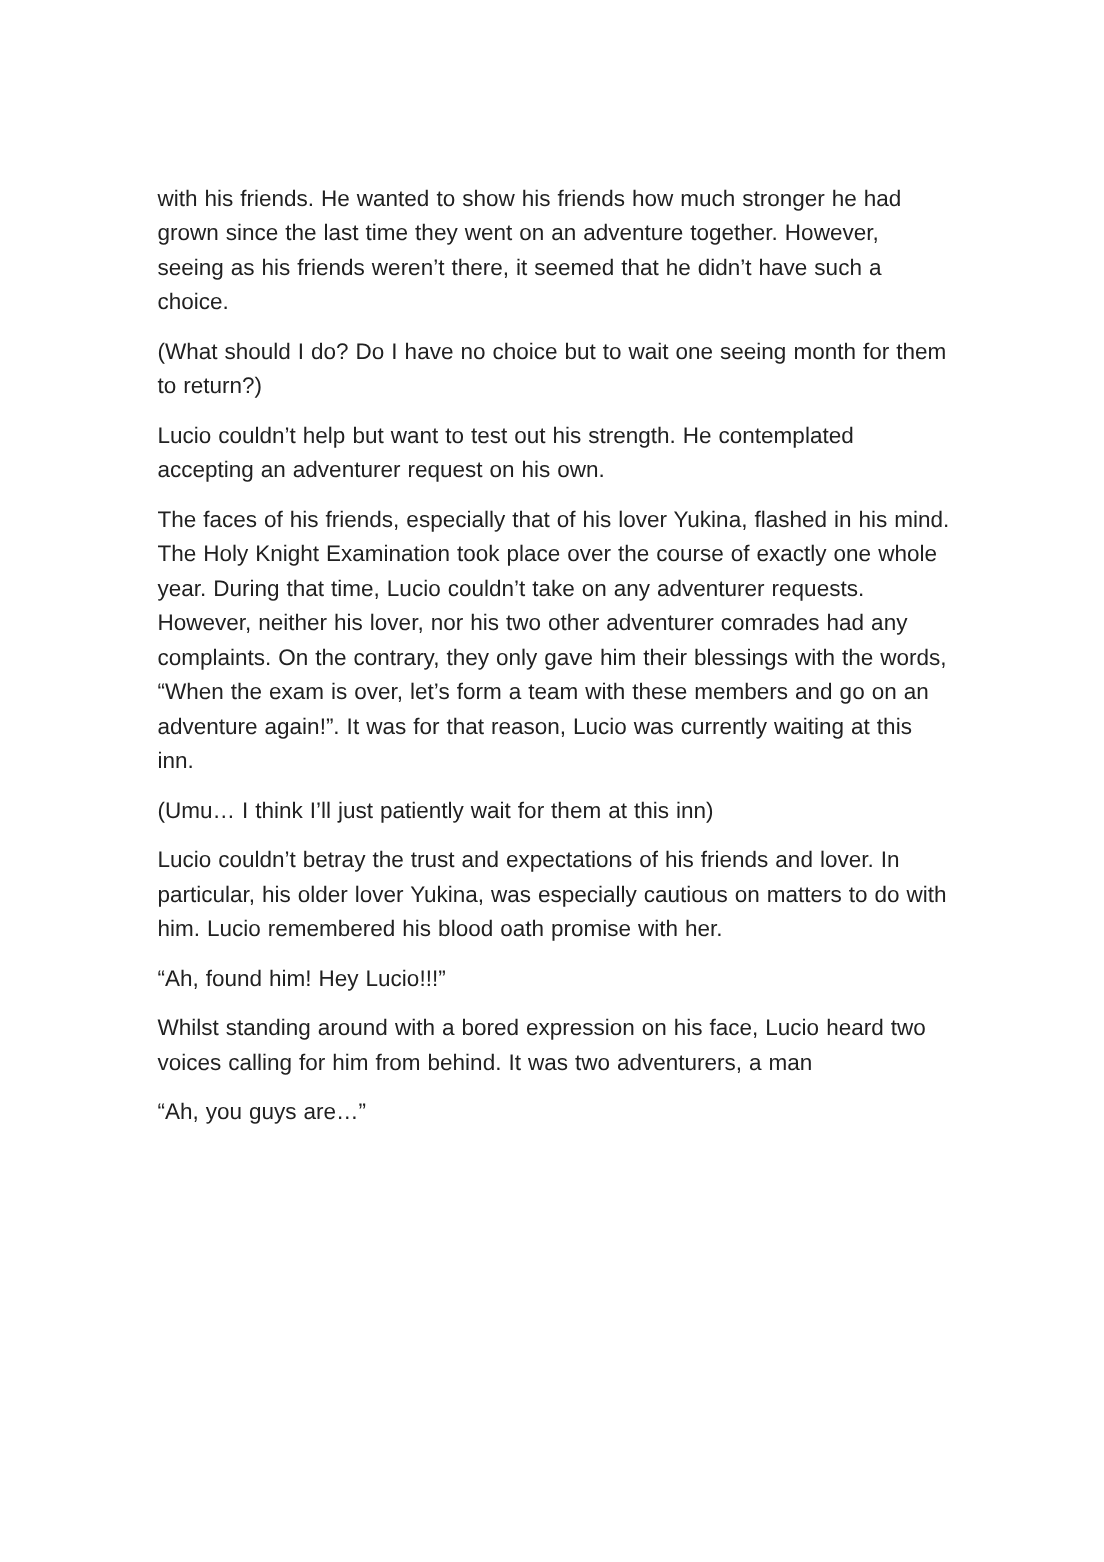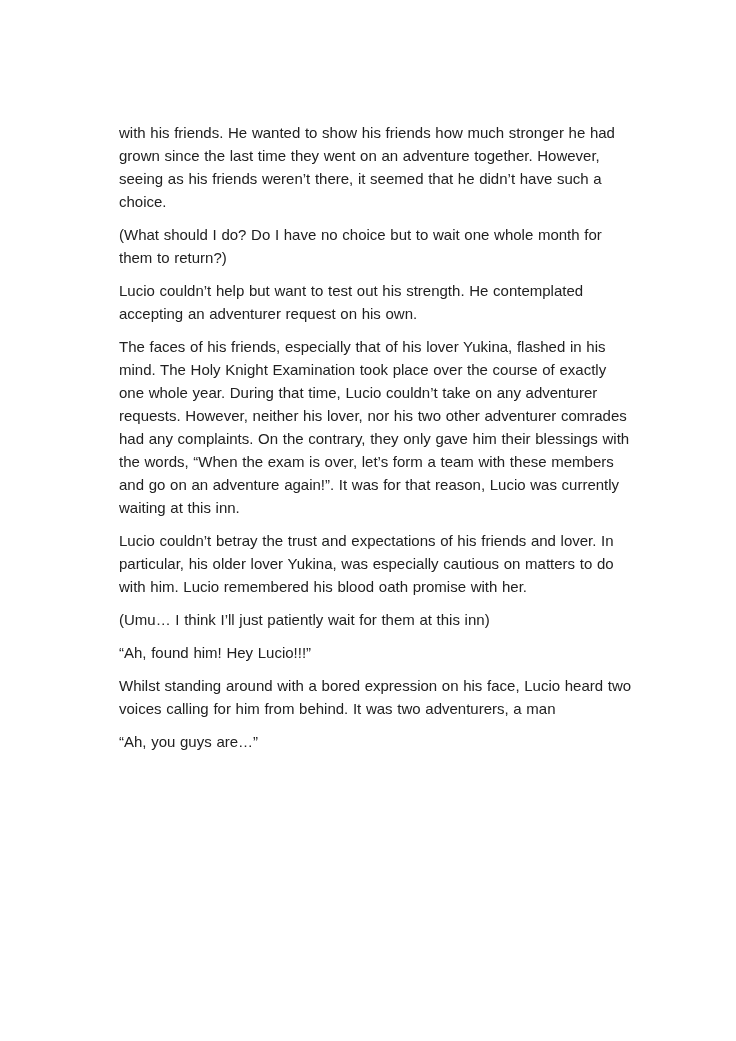--- a/index.html
+++ b/index.html
@@ -19,33 +19,33 @@
     left: 105px;
     top: 121px;
     width: 528px;
     font-family: "Liberation Sans", "DejaVu Sans", sans-serif;
     font-size: 15px;
     line-height: 23px;
     color: #212121;
     text-align: left;
   }
   .text-block p {
-    margin: 0 0 10px 14px;
+    margin: 0 0 10px 0;
     padding: 0;
     word-spacing: 0.5px;
   }
 </style>
 </head>
 <body>
 
 <div class="page">
   <div class="text-block">
     <p>with his friends. He wanted to show his friends how much stronger he had grown since the last time they went on an adventure together. However, seeing as his friends weren’t there, it seemed that he didn’t have such a choice.</p>
-    <p>(What should I do? Do I have no choice but to wait one whole month for them to return?)</p>
+    <p>(What should I do? Do I have no choice but to wait one seeing month for them to return?)</p>
     <p>Lucio couldn’t help but want to test out his strength. He contemplated accepting an adventurer request on his own.</p>
     <p>The faces of his friends, especially that of his lover Yukina, flashed in his mind. The Holy Knight Examination took place over the course of exactly one whole year. During that time, Lucio couldn’t take on any adventurer requests. However, neither his lover, nor his two other adventurer comrades had any complaints. On the contrary, they only gave him their blessings with the words, “When the exam is over, let’s form a team with these members and go on an adventure again!”. It was for that reason, Lucio was currently waiting at this inn.</p>
+    <p>(Umu… I think I’ll just patiently wait for them at this inn)</p>
     <p>Lucio couldn’t betray the trust and expectations of his friends and lover. In particular, his older lover Yukina, was especially cautious on matters to do with him. Lucio remembered his blood oath promise with her.</p>
-    <p>(Umu… I think I’ll just patiently wait for them at this inn)</p>
     <p>“Ah, found him! Hey Lucio!!!”</p>
     <p>Whilst standing around with a bored expression on his face, Lucio heard two voices calling for him from behind. It was two adventurers, a man</p>
     <p>“Ah, you guys are…”</p>
   </div>
 </div>
 
 </body></html>

